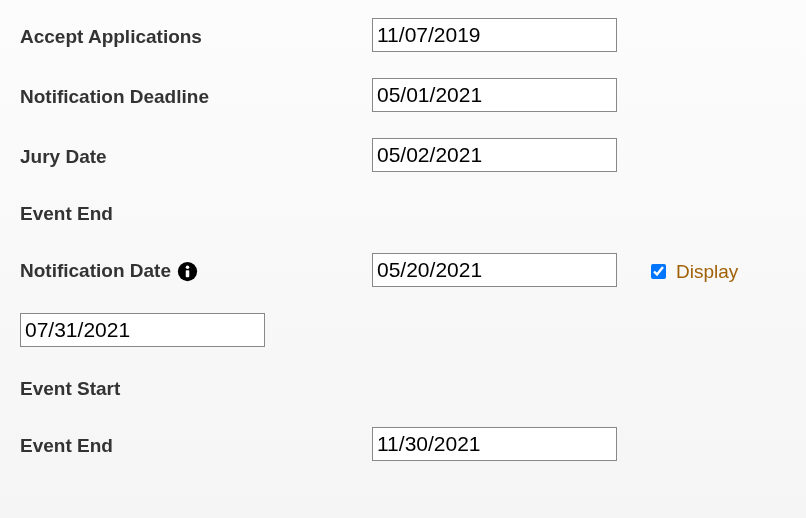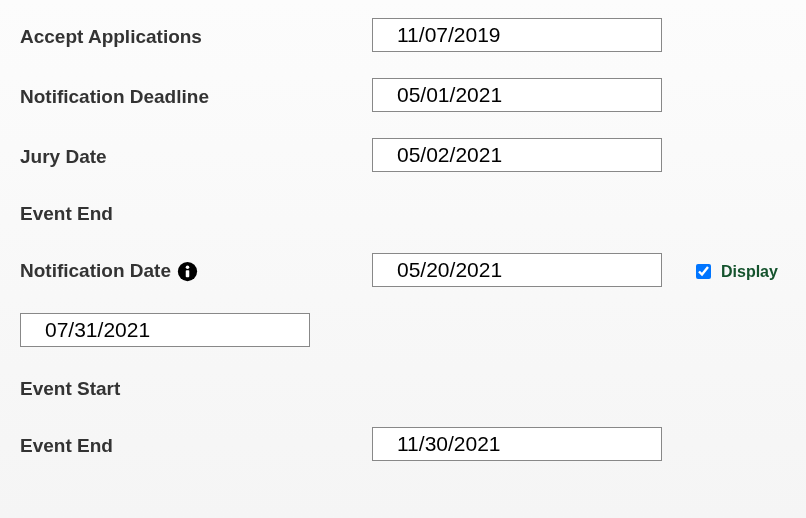--- a/index.html
+++ b/index.html
@@ -36,41 +36,41 @@
       display: block;
     }
     .input-cell {
       flex-shrink: 0;
     }
     .date-input {
       font-family: Verdana, Geneva, sans-serif;
       font-size: 21px;
       color: #000000;
       border: 1px solid #888888;
-      padding: 2px 24px;
-      width: 290px;
+      padding: 2px 4px;
+      width: 245px;
       height: 34px;
       background: #ffffff;
       outline: none;
     }
     .extra-cell {
       display: flex;
       align-items: center;
       padding-left: 34px;
       padding-top: 4px;
     }
     .extra-cell input[type="checkbox"] {
       width: 15px;
       height: 15px;
       margin-right: 10px;
     }
     .extra-cell .cb-label {
-      font-weight: bold;
-      font-size: 16px;
-      color: #14532d;
+      font-weight: normal;
+      font-size: 19px;
+      color: #a16207;
     }
     .info-icon {
       display: inline-flex;
       align-items: center;
       justify-content: center;
       vertical-align: middle;
     }
     .info-icon svg {
       width: 21px;
       height: 21px;

